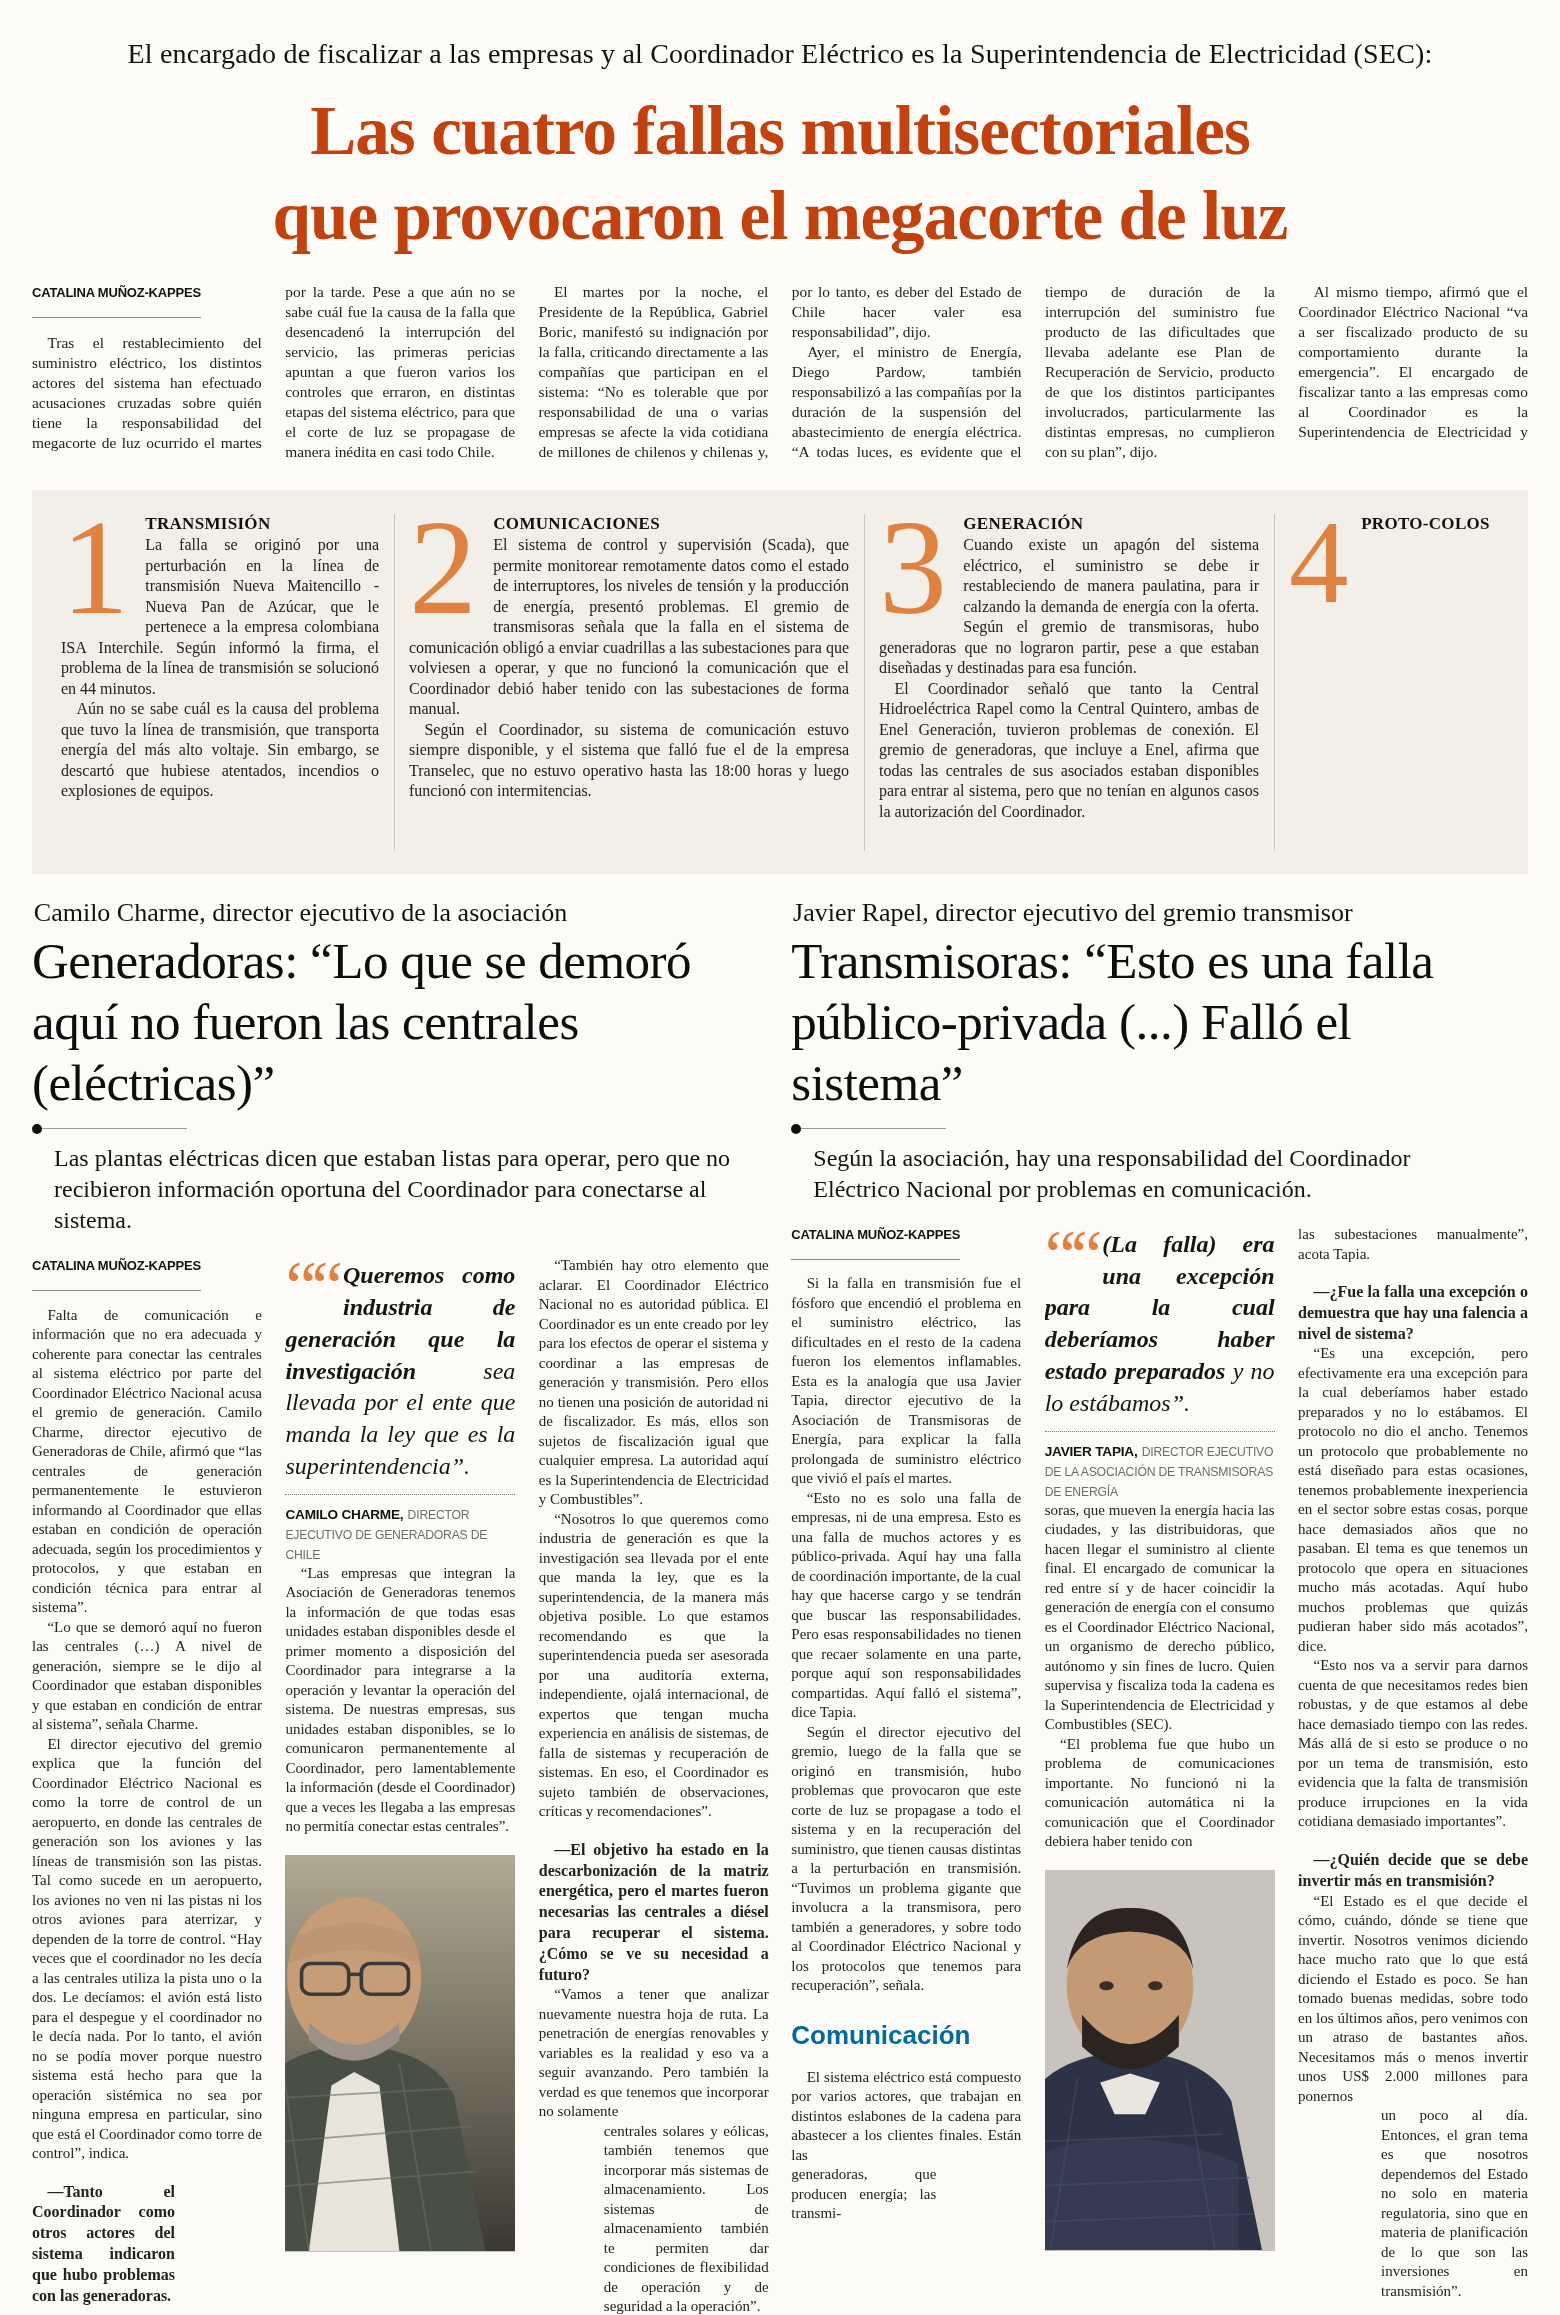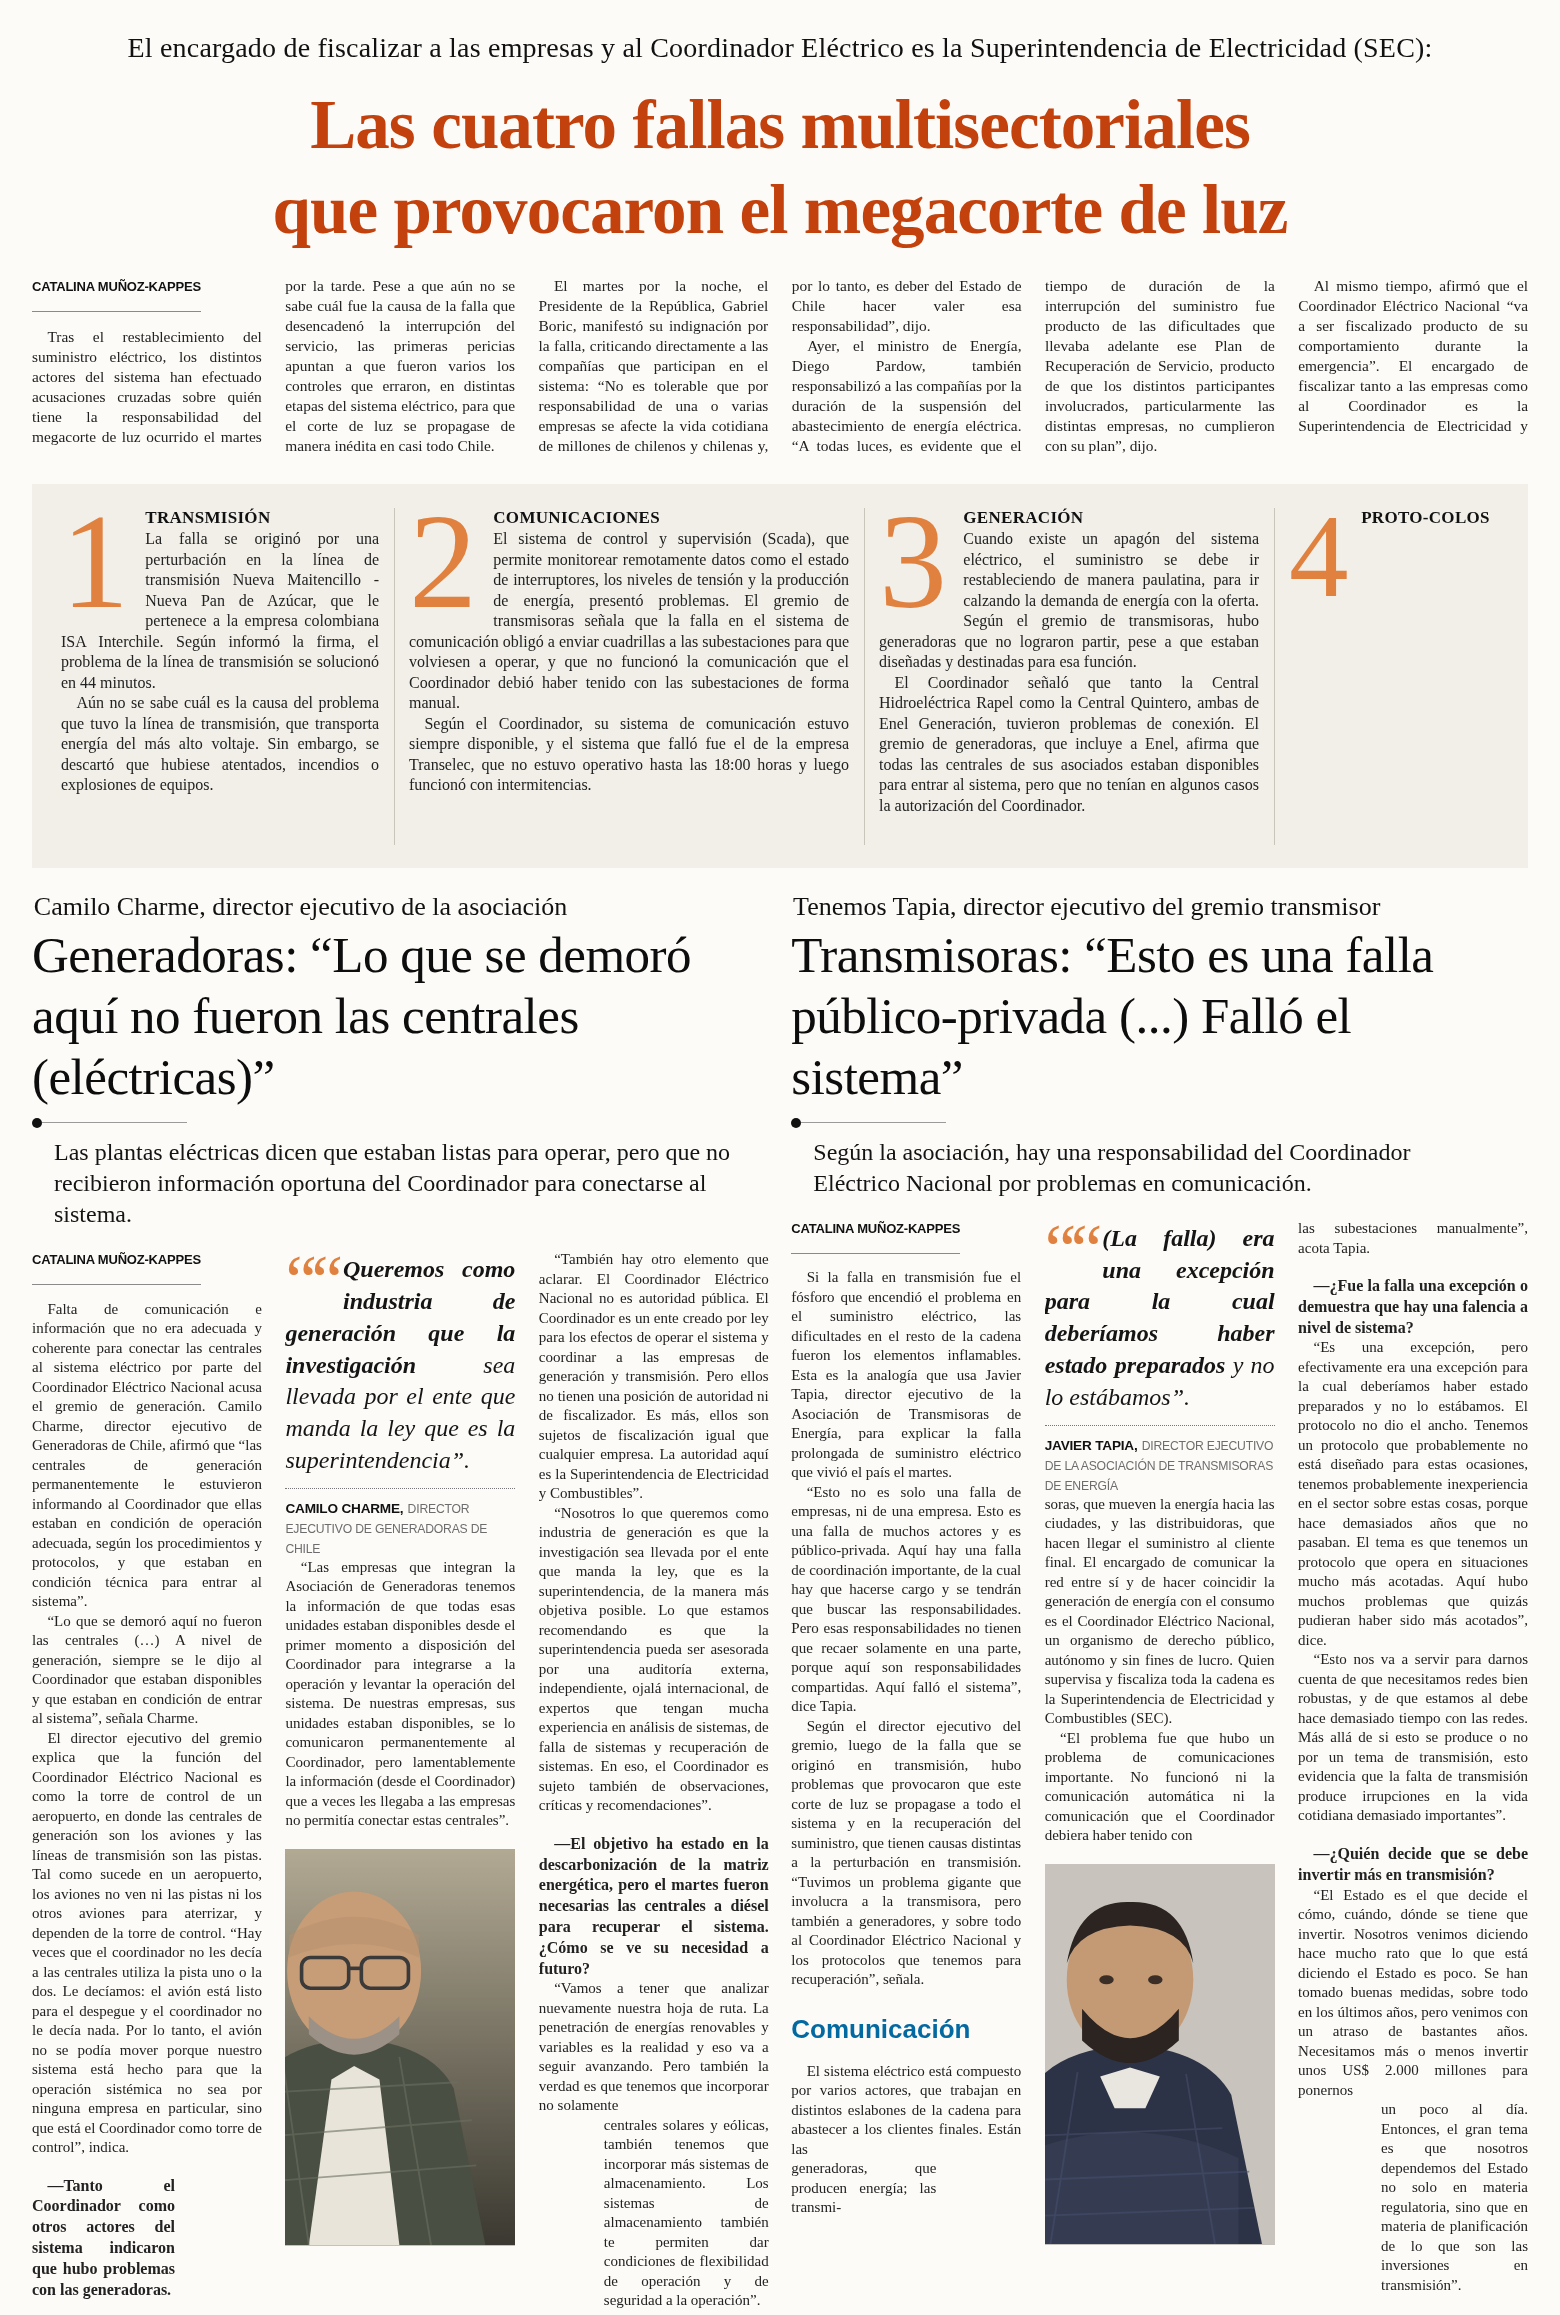--- a/index.html
+++ b/index.html
@@ -6,21 +6,21 @@
   body{
     width:1560px;height:2316px;overflow:hidden;
     background:#fcfbf8;color:#1b1b1b;
     font-family:"Liberation Serif", serif;
     -webkit-hyphens:auto;hyphens:auto;
   }
   .page{padding:16.3px 32px 0 32px;position:relative;}
 
   
   .kicker-top{
-    text-align:center;font-size:28px;line-height:1.2;margin-top:15px;
+    text-align:center;font-size:28px;line-height:1.2;margin-top:21px;
     letter-spacing:0.2px;color:#111;
   }
   .main-headline{
     text-align:center;font-weight:bold;color:#c2410c;
     font-size:69px;line-height:1.23;margin:18px 0 23.5px 0;
     letter-spacing:-0.9px;
   }
   .intro{
     column-count:6;column-gap:23.5px;height:188px;overflow:hidden;
     font-size:15.4px;line-height:1.3;text-align:justify;color:#222;
@@ -206,21 +206,21 @@
           <p>“También hay otro elemento que aclarar. El Coordinador Eléctrico Nacional no es autoridad pública. El Coordinador es un ente creado por ley para los efectos de operar el sistema y coordinar a las empresas de generación y transmisión. Pero ellos no tienen una posición de autoridad ni de fiscalizador. Es más, ellos son sujetos de fiscalización igual que cualquier empresa. La autoridad aquí es la Superintendencia de Electricidad y Combustibles”.</p>
           <p>“Nosotros lo que queremos como industria de generación es que la investigación sea llevada por el ente que manda la ley, que es la superintendencia, de la manera más objetiva posible. Lo que estamos recomendando es que la superintendencia pueda ser asesorada por una auditoría externa, independiente, ojalá internacional, de expertos que tengan mucha experiencia en análisis de sistemas, de falla de sistemas y recuperación de sistemas. En eso, el Coordinador es sujeto también de observaciones, críticas y recomendaciones”.</p>
           <p class="q">—El objetivo ha estado en la descarbonización de la matriz energética, pero el martes fueron necesarias las centrales a diésel para recuperar el sistema. ¿Cómo se ve su necesidad a futuro?</p>
           <p>“Vamos a tener que analizar nuevamente nuestra hoja de ruta. La penetración de energías renovables y variables es la realidad y eso va a seguir avanzando. Pero también la verdad es que tenemos que incorporar no solamente</p>
           <p class="tail noindent">centrales solares y eólicas, también tenemos que incorporar más sistemas de almacenamiento. Los sistemas de almacenamiento también te permiten dar condiciones de flexibilidad de operación y de seguridad a la operación”.</p>
         </div>
       </div>
     </article>
 
     <article class="feature">
-      <div class="f-kicker">Tenemos Tapia, director ejecutivo del gremio transmisor</div>
+      <div class="f-kicker">Javier Rapel, director ejecutivo del gremio transmisor</div>
       <h2 class="f-headline">Transmisoras: “Esto es una falla público-privada (...) Falló el sistema”</h2>
       <div class="deck-rule">
           <span class="bullet"></span>
           <span class="line"></span>
         </div>
       <p class="f-deck">Según la asociación, hay una responsabilidad del Coordinador Eléctrico Nacional por problemas en comunicación.</p>
 
       <div class="bodycols">
         <div class="bodycol">
           <div class="byline">CATALINA MUÑOZ-KAPPES</div>

